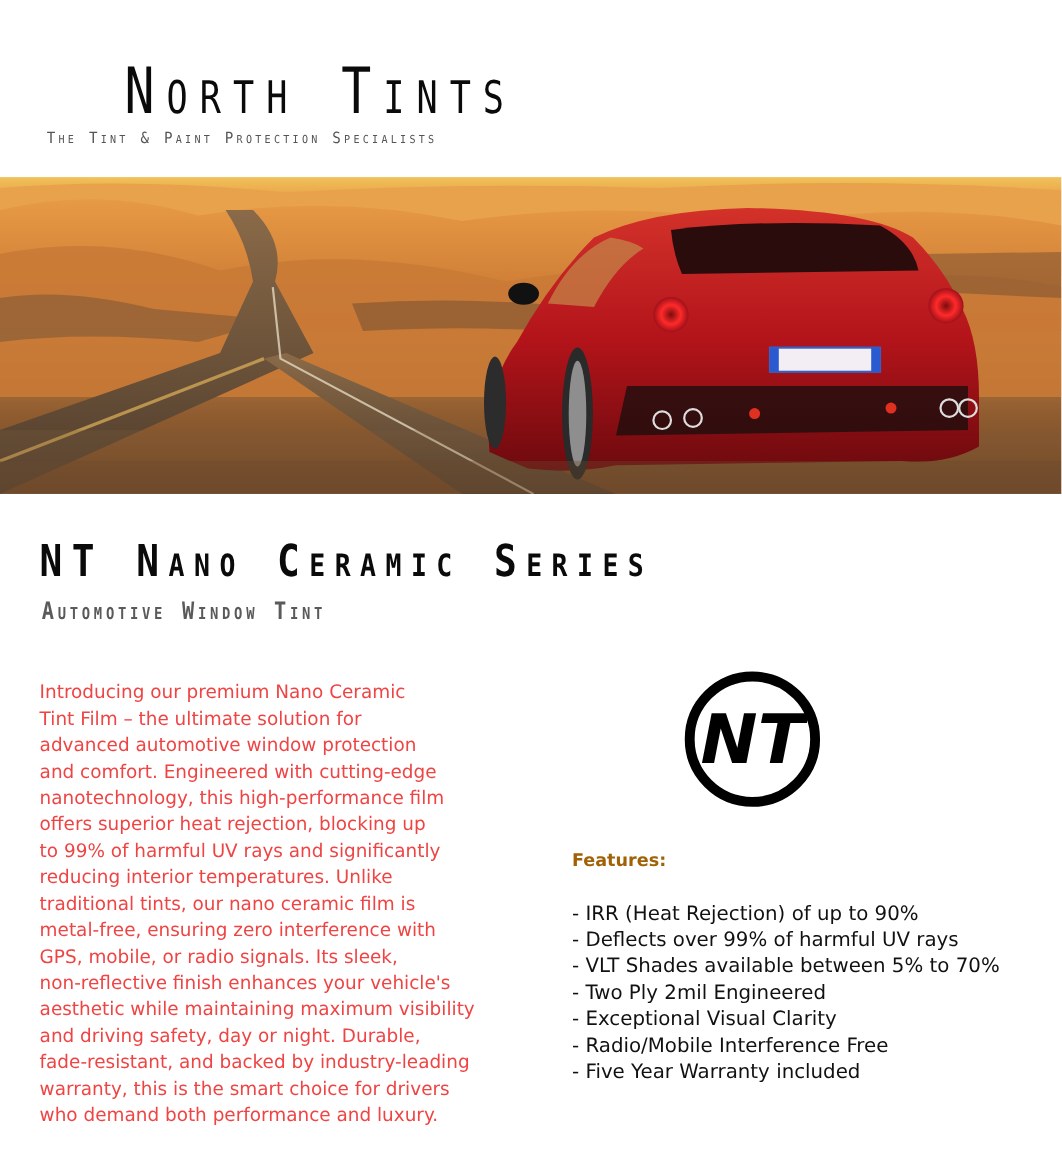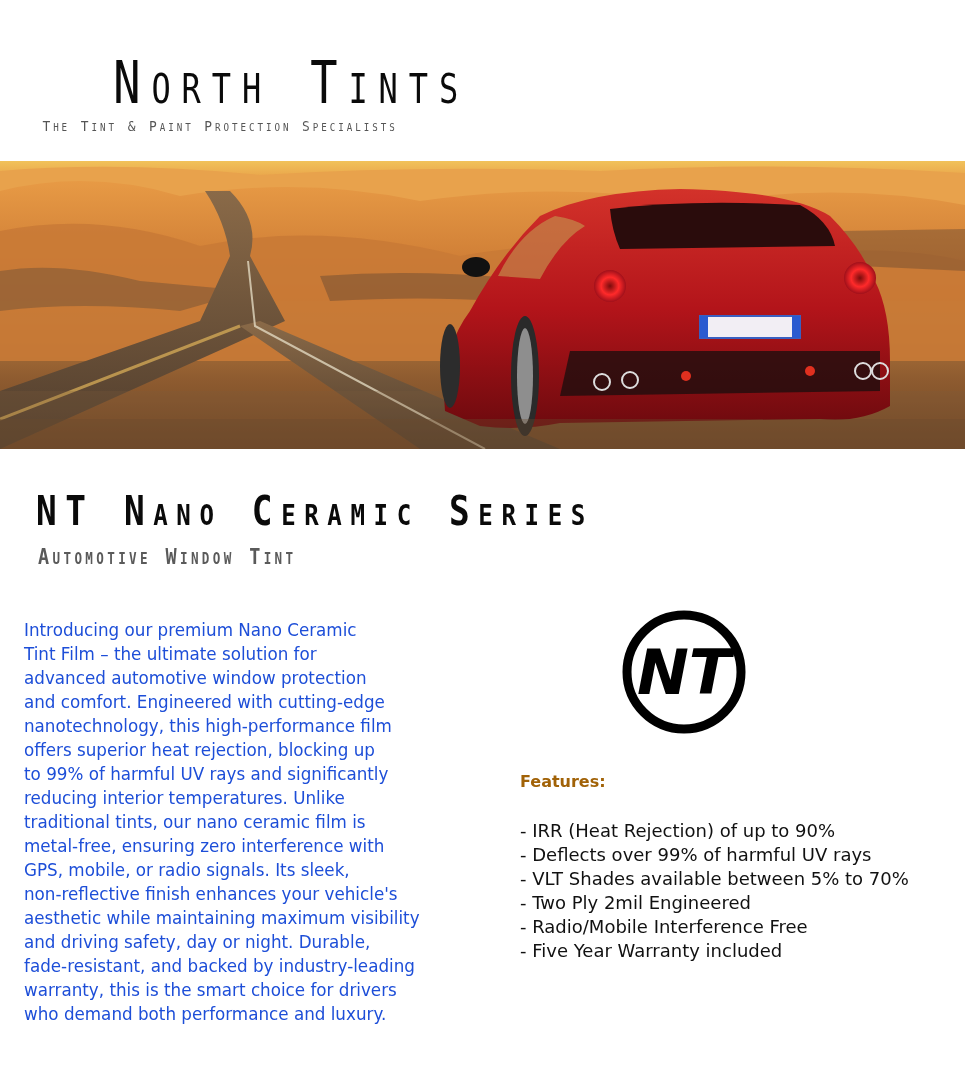--- a/index.html
+++ b/index.html
@@ -41,23 +41,23 @@
     }
     .section-subtitle {
       position: absolute; top: 543px; left: 38px;
       font-family: "DejaVu Sans Mono", monospace;
       font-size: 22px; line-height: 28px; letter-spacing: 4px; color: #5a5a5a;
       font-variant: small-caps; white-space: nowrap;
       transform: scaleX(0.84); transform-origin: left;
     }
 
     .intro {
-      position: absolute; top: 618px; left: 24px; width: 450px;
+      position: absolute; top: 618px; left: 36px; width: 450px;
       font-family: "DejaVu Sans", sans-serif;
-      font-size: 17px; line-height: 24px; color: #1d4ed8;
+      font-size: 17px; line-height: 24px; color: #ef4444;
     }
     .intro .line { display: block; white-space: nowrap; transform: scaleX(0.985); transform-origin: left; }
 
     .logo { position: absolute; left: 621px; top: 609px; width: 126px; height: 126px; }
 
     .features-title {
       position: absolute; top: 771px; left: 520px;
       font-family: "DejaVu Sans", sans-serif; font-weight: bold;
       font-size: 16px; line-height: 22px; color: #a16207;
     }
@@ -162,15 +162,16 @@
     <text x="63" y="85" text-anchor="middle" font-family="DejaVu Sans, sans-serif" font-weight="bold" font-style="italic" font-size="62" fill="#000">NT</text>
   </svg>
 </div>
 
 <div class="features-title">Features:</div>
 <ul class="features-list">
   <li>- IRR (Heat Rejection) of up to 90%</li>
   <li>- Deflects over 99% of harmful UV rays</li>
   <li>- VLT Shades available between 5% to 70%</li>
   <li>- Two Ply 2mil Engineered</li>
+  <li>- Exceptional Visual Clarity</li>
   <li>- Radio/Mobile Interference Free</li>
   <li>- Five Year Warranty included</li>
 </ul>
 
 </body></html>

